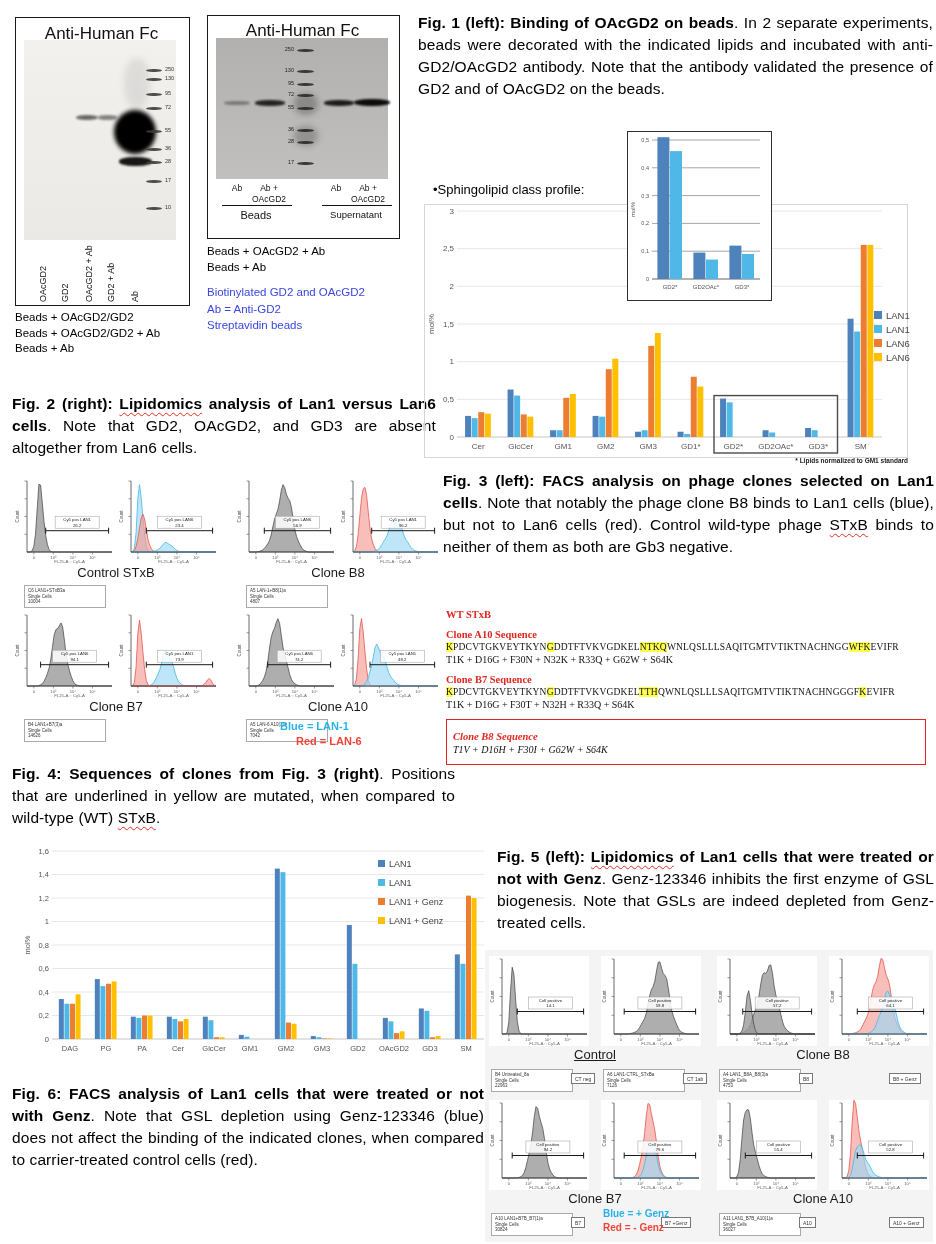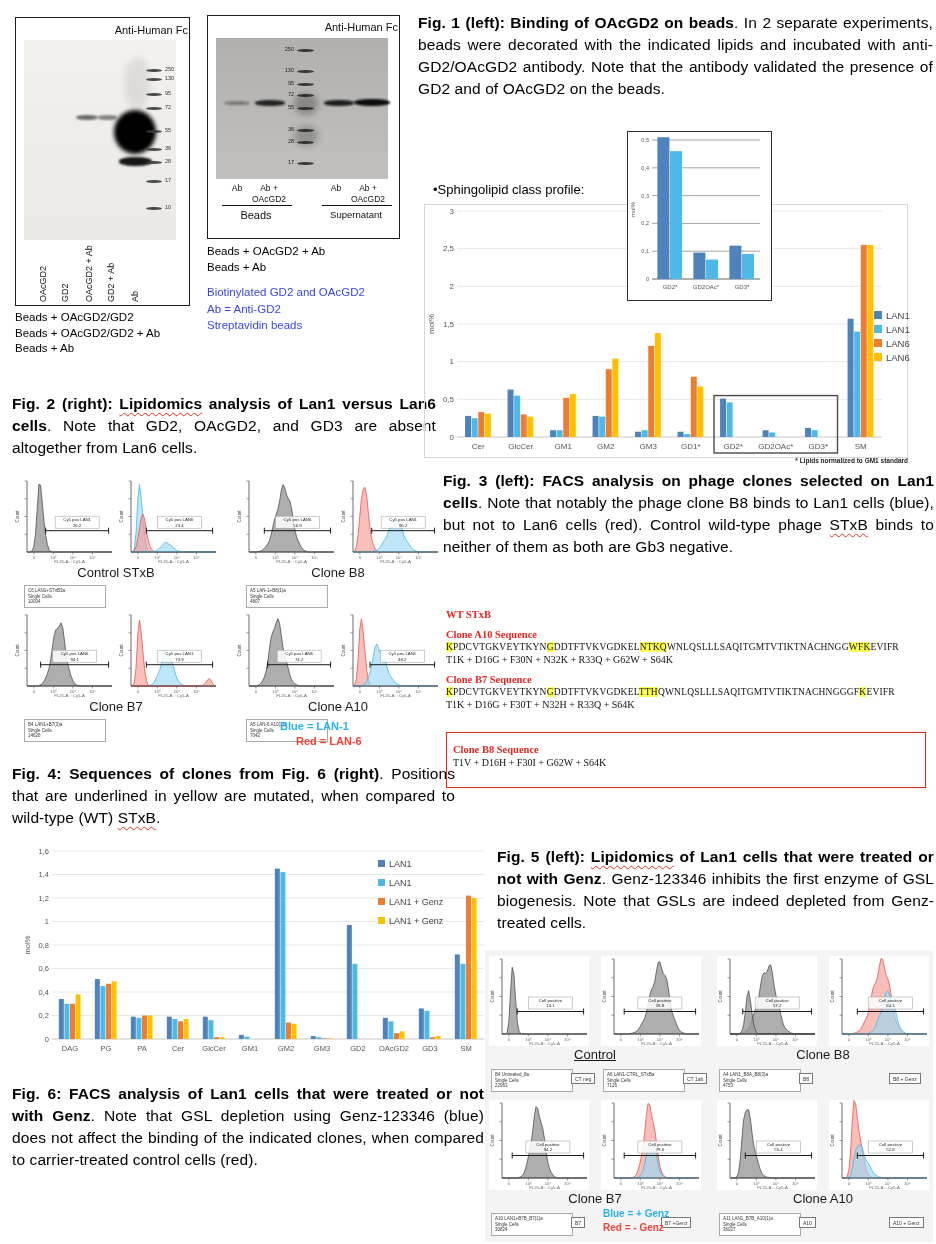--- a/index.html
+++ b/index.html
@@ -3,26 +3,26 @@
 <meta charset="utf-8">
 <style>
   html,body{margin:0;padding:0;background:#fff;}
   #page{position:relative;width:936px;height:1244px;background:#fff;overflow:hidden;
         font-family:"Liberation Sans",sans-serif;color:#000;}
   .abs{position:absolute;}
   .cap{position:absolute;font-size:15.5px;line-height:22px;text-align:justify;color:#000;letter-spacing:.1px;}
   .sq{text-decoration-line:underline;text-decoration-style:wavy;text-decoration-color:#e03020;
       text-decoration-thickness:1px;text-underline-offset:3px;}
   .blotbox{position:absolute;border:1.8px solid #1a1a1a;background:#fff;}
-  .blot-title{position:absolute;text-align:right;font-size:11px;color:#111;}
+  .blot-title{position:absolute;text-align:center;font-size:17px;color:#111;}
   .hl{background:#ffff4d;}
   .seqhead{font-family:"Liberation Serif",serif;font-size:10.5px;font-weight:bold;color:#e0261f;margin-top:9px;}
   .seqline{font-family:"Liberation Serif",serif;font-size:9.5px;letter-spacing:.2px;white-space:nowrap;color:#111;margin-top:2px;}
   .mutline{font-family:"Liberation Serif",serif;font-size:10px;color:#111;margin-top:2px;}
-  .b8box{border:1.6px solid #e0261f;padding:2px 6px 19px 6px;margin-top:22px;width:466px;}
+  .b8box{border:1.6px solid #e0261f;padding:2px 6px 9px 6px;margin-top:9px;width:466px;font-style:italic;}
 </style>
 </head>
 <body>
 
 <div id="page">
 
   <div class="blotbox" style="left:15px;top:17px;width:173px;height:287px;"></div>
   <div class="blot-title" style="left:15px;top:24px;width:173px;">Anti-Human Fc</div>
   <div class="abs" id="blot1-area" style="left:24px;top:40px;width:152px;height:200px;background:linear-gradient(180deg,#f3f1ee,#ebe9e5);"></div>
   <div class="abs" id="blot1-overlay">
@@ -108,21 +108,21 @@
     </div>
   <div class="abs" id="blot2-notes" style="left: 207px; top: 284px; font-size: 11.5px; line-height: 16.5px; font-weight: 500; color: rgb(58, 70, 224);">
       <div>Biotinylated GD2 and OAcGD2</div>
       <div>Ab = Anti-GD2</div>
       <div>Streptavidin beads</div>
     </div>
 
   <div class="cap" id="cap-fig1" style="left:418px;top:12px;width:515px;"><span style="font-weight: 700;">Fig. 1 (left): Binding of OAcGD2 on beads</span><span>. In 2 separate experiments, beads were decorated with the indicated lipids and incubated with anti-GD2/OAcGD2 antibody. Note that the antibody validated the presence of GD2 and of OAcGD2 on the beads.</span></div>
   <div class="cap" id="cap-fig2" style="left:12px;top:393px;width:424px;"><span style="font-weight: 700;">Fig. 2 (right): </span><span class="sq" style="font-weight: 700;">Lipidomics</span><span style="font-weight: 700;"> analysis of Lan1 versus Lan6 cells</span><span>. Note that GD2, OAcGD2, and GD3 are absent altogether from Lan6 cells.</span></div>
   <div class="cap" id="cap-fig3" style="left:443px;top:470px;width:491px;"><span style="font-weight: 700;">Fig. 3 (left): FACS analysis on phage clones selected on Lan1 cells</span><span>. Note that notably the phage clone B8 binds to Lan1 cells (blue), but not to Lan6 cells (red). Control wild-type phage </span><span class="sq">STxB</span><span> binds to neither of them as both are Gb3 negative.</span></div>
-  <div class="cap" id="cap-fig4" style="left:12px;top:763px;width:443px;"><span style="font-weight: 700;">Fig. 4: Sequences of clones from Fig. 6 (right)</span><span>. Positions that are underlined in yellow are mutated, when compared to wild-type (WT) </span><span class="sq">STxB</span><span>.</span></div>
+  <div class="cap" id="cap-fig4" style="left:12px;top:763px;width:443px;"><span style="font-weight: 700;">Fig. 4: Sequences of clones from Fig. 3 (right)</span><span>. Positions that are underlined in yellow are mutated, when compared to wild-type (WT) </span><span class="sq">STxB</span><span>.</span></div>
   <div class="cap" id="cap-fig5" style="left:497px;top:846px;width:437px;"><span style="font-weight: 700;">Fig. 5 (left): </span><span class="sq" style="font-weight: 700;">Lipidomics</span><span style="font-weight: 700;"> of Lan1 cells that were treated or not with Genz</span><span>. Genz-123346 inhibits the first enzyme of GSL biogenesis. Note that GSLs are indeed depleted from Genz-treated cells.</span></div>
   <div class="cap" id="cap-fig6" style="left:12px;top:1083px;width:472px;"><span style="font-weight: 700;">Fig. 6: FACS analysis of Lan1 cells that were treated or not with Genz</span><span>. Note that GSL depletion using Genz-123346 (blue) does not affect the binding of the indicated clones, when compared to carrier-treated control cells (red).</span></div>
 
   <div class="abs" style="left:433px;top:182px;font-size:13px;font-weight:500;">•Sphingolipid class profile:</div>
   <div class="abs" id="chart1" style="left:424px;top:204px;width:482px;height:252px;border:1px solid #d6d6d6;"><svg width="482" height="252">
         <line x1="32" y1="232" x2="457" y2="232" stroke="#bfbfbf" stroke-width="0.9"></line>
         <text x="29" y="234.8" font-size="8" text-anchor="end" fill="#555" font-family="&quot;Liberation Sans&quot;,sans-serif">0</text>
         <line x1="32" y1="194.33333333333334" x2="457" y2="194.33333333333334" stroke="#dcdcdc" stroke-width="0.7"></line>
         <text x="29" y="197.13333333333335" font-size="8" text-anchor="end" fill="#555" font-family="&quot;Liberation Sans&quot;,sans-serif">0,5</text>
         <line x1="32" y1="156.66666666666669" x2="457" y2="156.66666666666669" stroke="#dcdcdc" stroke-width="0.7"></line>

